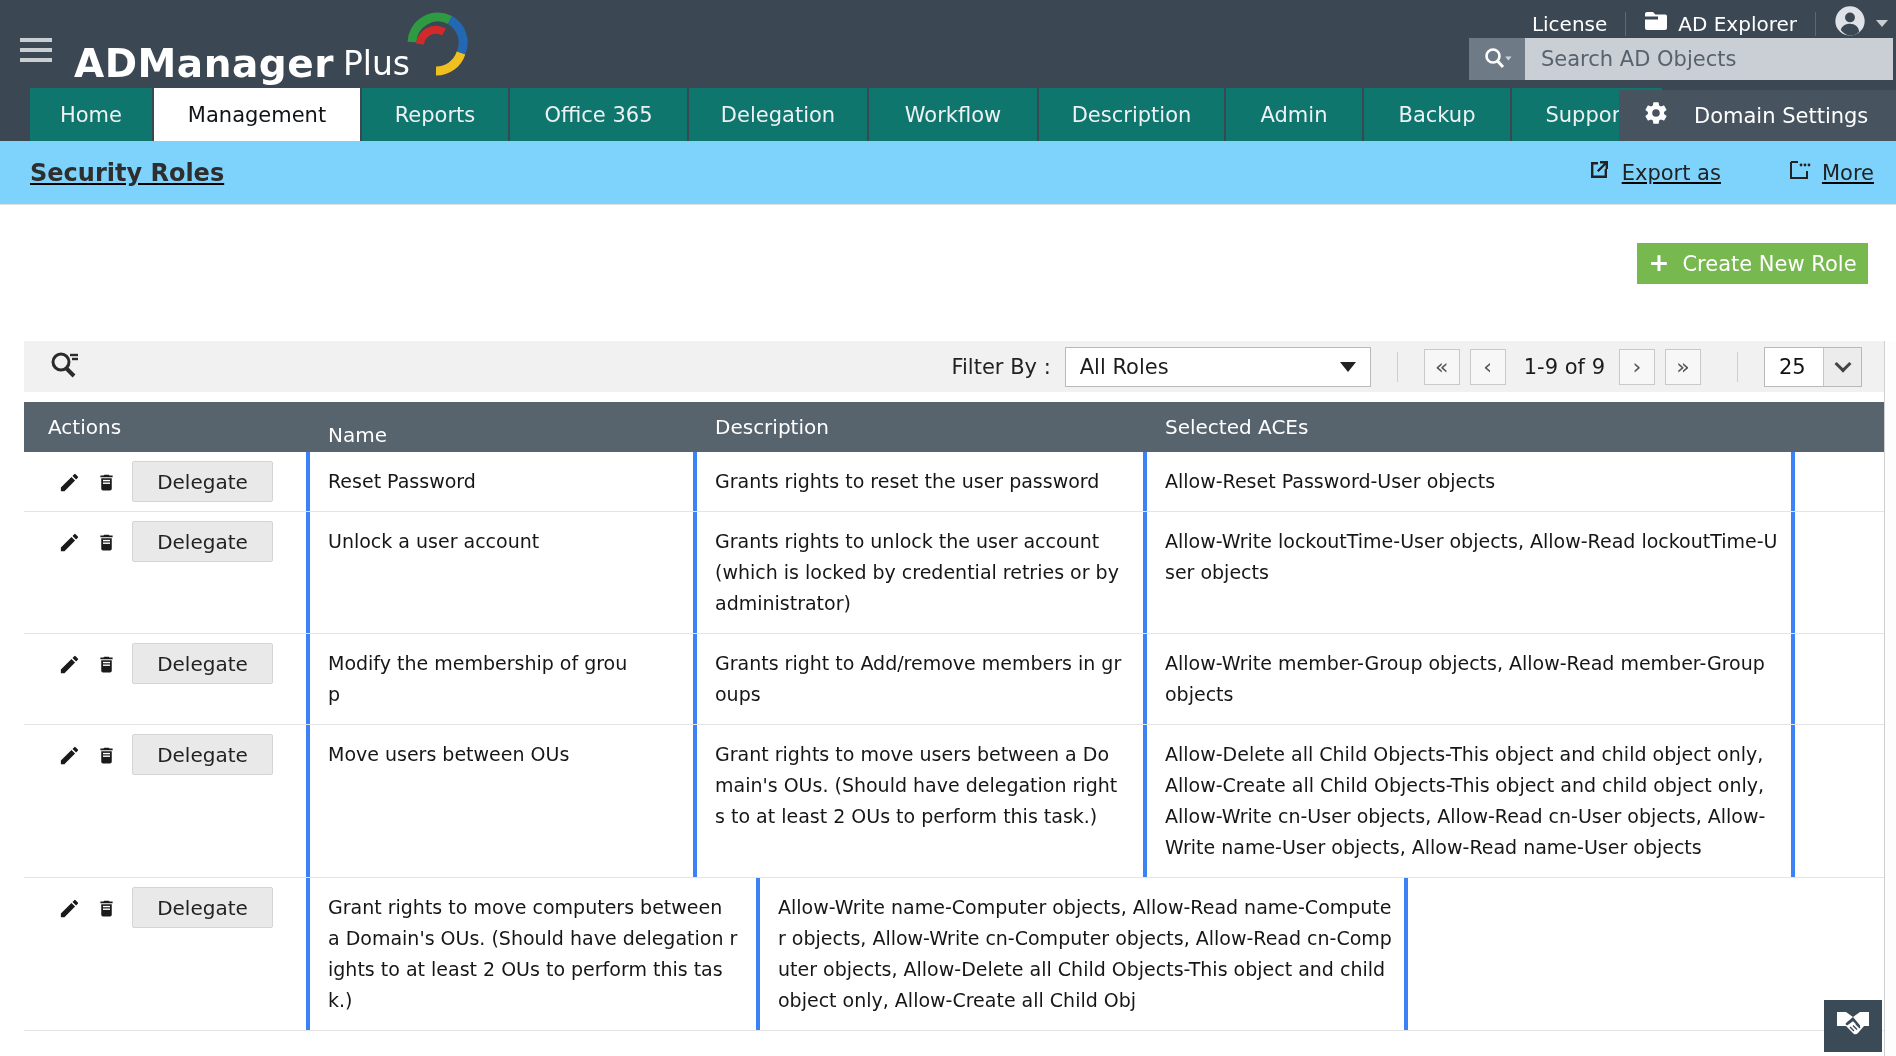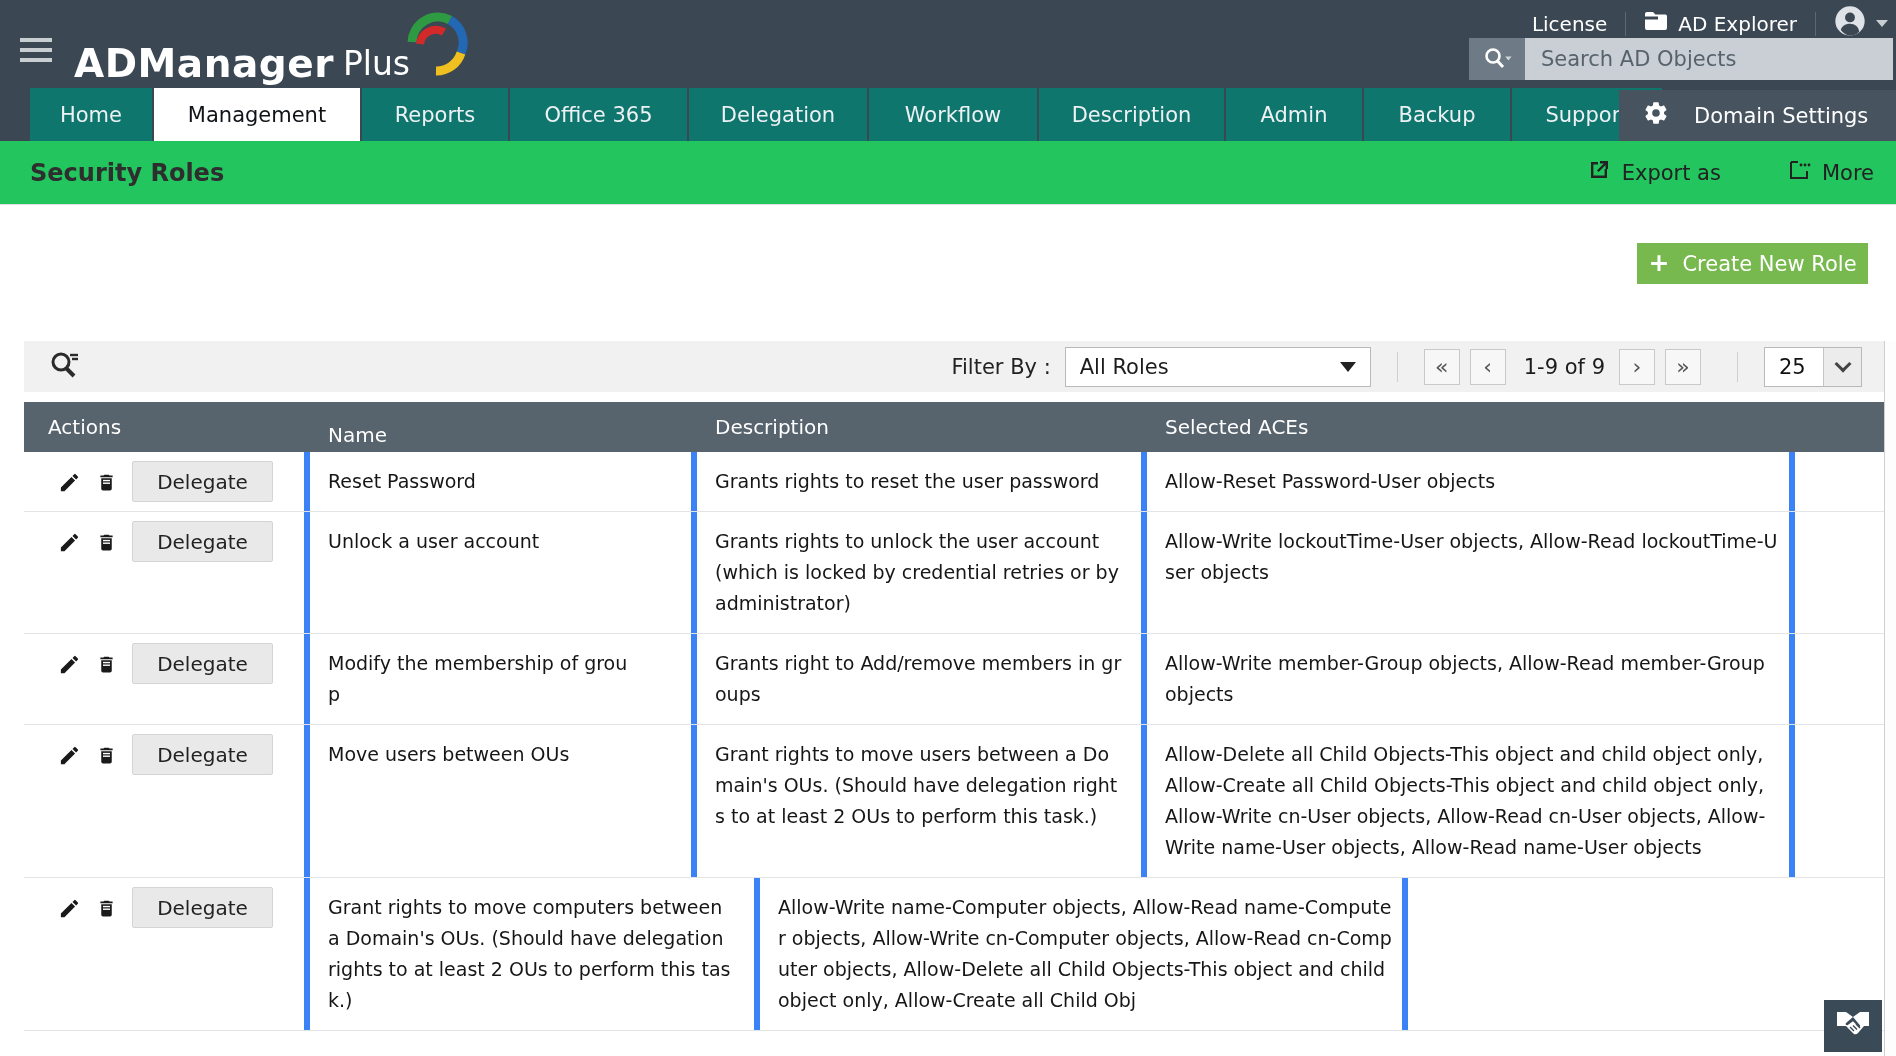--- a/index.html
+++ b/index.html
@@ -31,22 +31,22 @@
 
   .nav-tabs { position:absolute; left:30px; bottom:0; height:53px; display:flex; gap:2px; }
   .tab { background:#0f766e; color:#edf1f4; font-size:21px; display:flex;
     align-items:center; justify-content:center; cursor:pointer; }
   .tab.active { background:#fff; color:#101418; }
   .domain-settings { position:absolute; right:0; bottom:0; width:277px; height:51px;
     background:#47545f; color:#fff; font-size:21px; display:flex; align-items:center;
     gap:25px; padding-left:24px; cursor:pointer; }
 
   
-  .title-bar { height:64px; background:#22c55e; border-bottom:1px solid #e0e0e0;
-    display:flex; align-items:center; padding:0 22px 0 30px; }
+  .title-bar { height:64px; background:#7dd3fc; border-bottom:1px solid #e0e0e0;
+    display:flex; align-items:center; padding:0 22px 0 30px;text-decoration:underline; }
   .page-title { font-size:24px; font-weight:bold; color:#2e2e2e; }
   .title-actions { margin-left:auto; display:flex; align-items:center; gap:66px; }
   .t-action { display:flex; align-items:center; gap:11px; font-size:21px; color:#222; cursor:pointer; }
 
   
   .toolbar { height:136px; display:flex; align-items:flex-start; padding-top:38px; }
   .create-btn { margin-left:auto; margin-right:28px; width:231px; height:41px;
     background:#77b94e; color:#fff; border:0; font-size:21px; font-family:"DejaVu Sans",sans-serif;
     display:flex; align-items:center; justify-content:center; gap:13px; cursor:pointer; }
   .plus-glyph { font-size:25px; font-weight:bold; position:relative; top:-1px; }
@@ -74,21 +74,21 @@
 
   
   .table { margin-left:24px; width:1860px; font-size:19px; color:#161616; }
   .thead { display:flex; height:50px; background:#57636d; color:#fff; font-size:20px; align-items:center; }
   .th { padding-left:18px; }
   .th-actions { width:286px; padding-left:24px; }
   .th-name { width:387px;margin-top:16px; }
   .th-desc { width:450px; }
   .th-aces { width:648px; }
   .trow { display:flex; background:#fff; border-bottom:1px solid #e4e4e4; align-items:stretch; }
-  .cell { padding:14px 18px; line-height:31px; word-break:break-all; border-right:6px solid #3b82f6; }
+  .cell { padding:14px 18px; line-height:31px; word-break:break-all; border-right:4px solid #3b82f6; }
   .c-actions { width:286px; padding:9px 8px 9px 34px; display:flex; align-items:flex-start; gap:15px; }
   .c-name { width:387px; padding-right:58px; }
   .c-desc { width:450px; }
   .c-aces { width:648px; padding-right:10px; }
   .c-rest { flex:1; border-right:none; }
   .icon-btn { margin-top:10px; cursor:pointer; line-height:0; }
   .delegate-btn { width:141px; height:41px; background:#e9e9e9; border:1px solid #d4d4d4;
     border-radius:2px; font-size:20px; color:#222; font-family:"DejaVu Sans",sans-serif; cursor:pointer; }
 
   .scroll-strip { position:absolute; right:0; top:341px; width:12px; height:715px;

